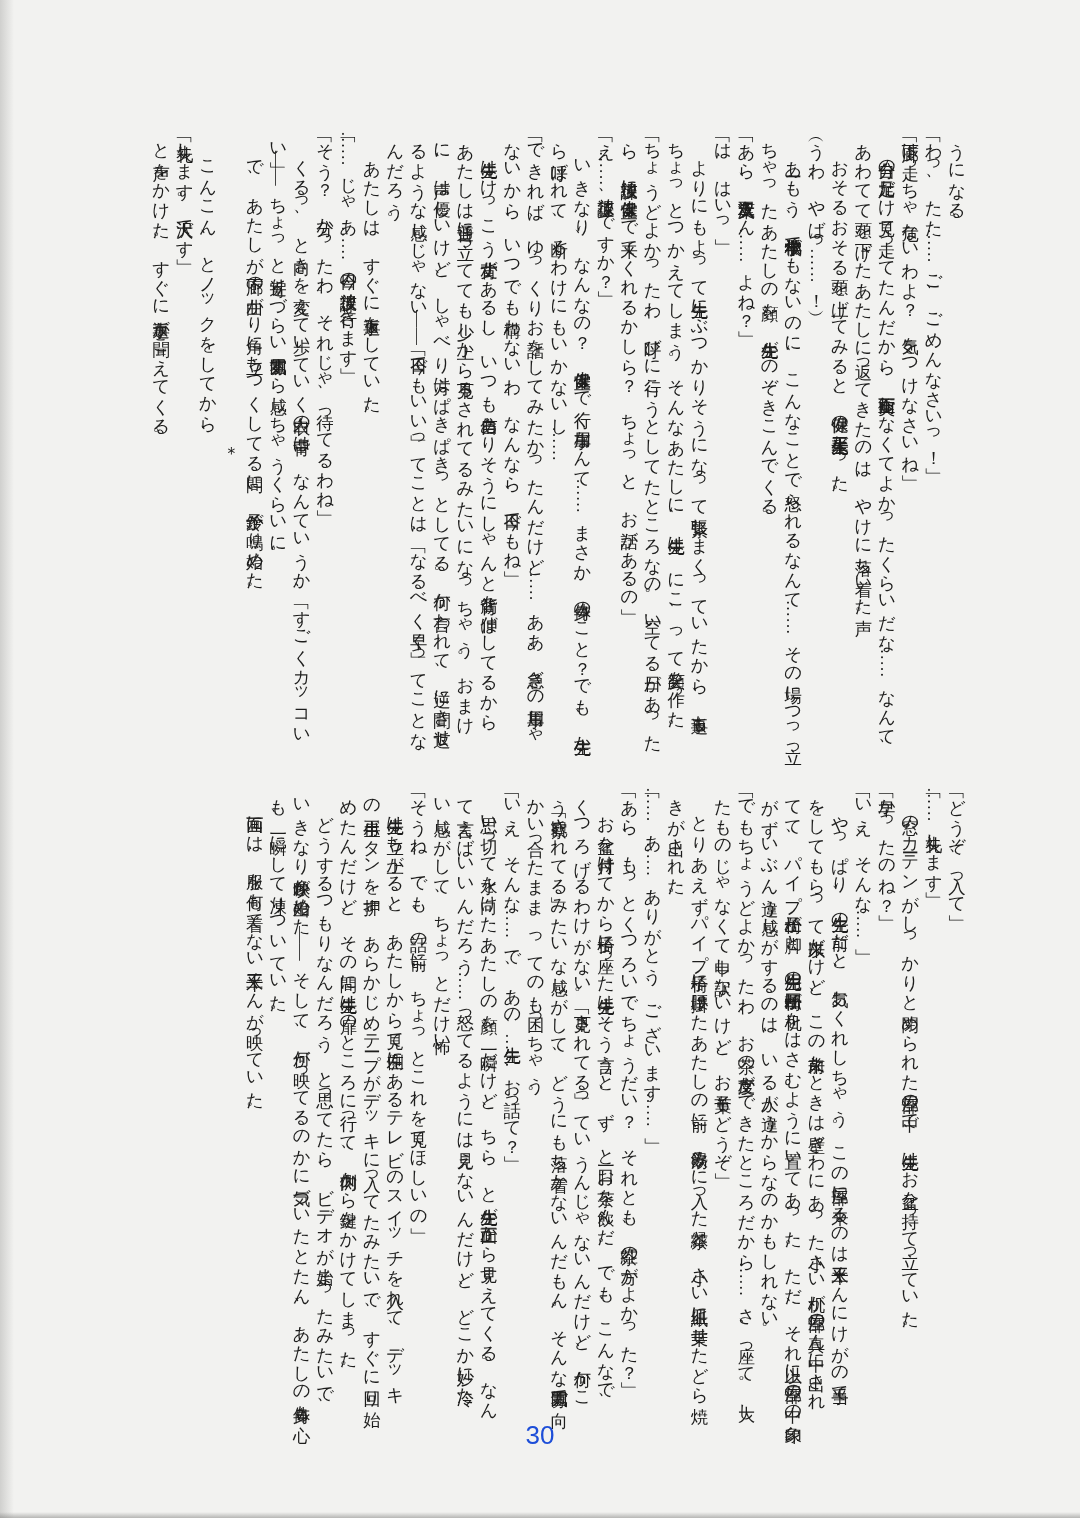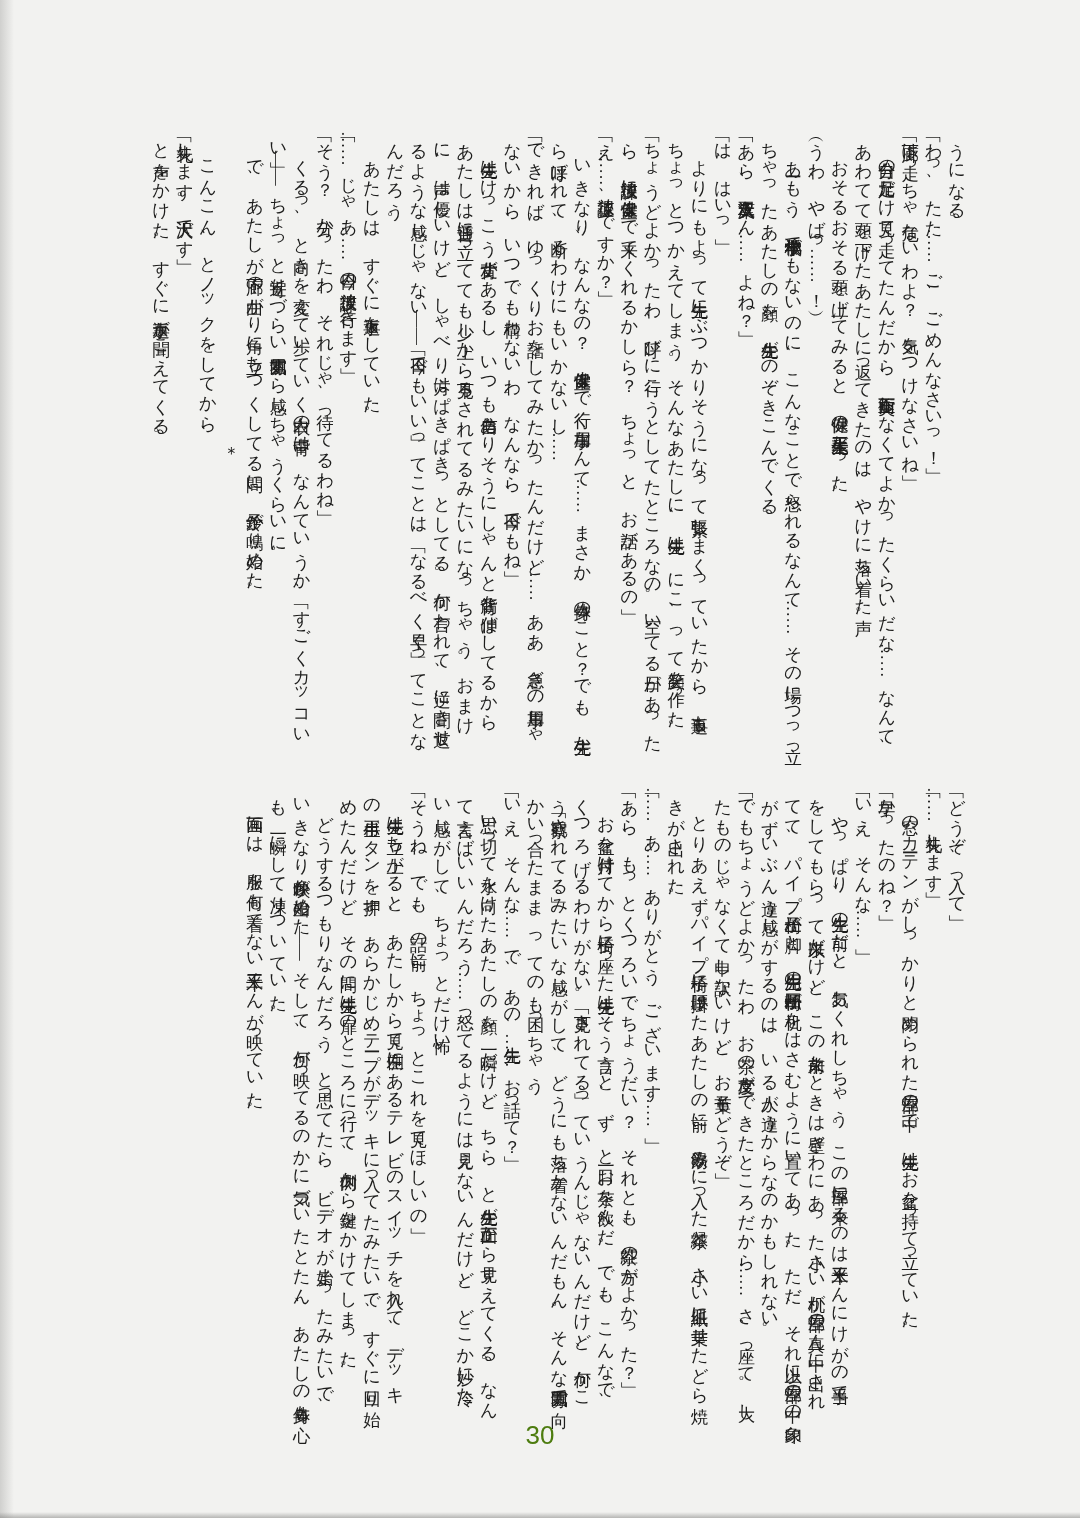--- a/index.html
+++ b/index.html
@@ -54,21 +54,21 @@
   .vblock p.indent { text-indent: 1em; }
   .vblock p.separator { text-align: center; }
   .page-number {
     position: absolute;
     top: 1420px;
     left: 0;
     width: 100%;
     text-align: center;
     font-family: "Liberation Sans", "DejaVu Sans", sans-serif;
     font-size: 26px;
-    color: #4d7c0f;
+    color: #1d4ed8;
   }
 </style>
 </head>
 <body>
 
 <div class="page" style="background: rgb(242, 242, 240);">
   <div class="vblock vblock-top" style="color: rgb(29, 29, 28);">
       <p>うになる。</p>
       <p>「わっ、たた……ご、ごめんなさいっ！」</p>
       <p>「廊下は走っちゃ危ないわよ？　気をつけなさいね」</p>

